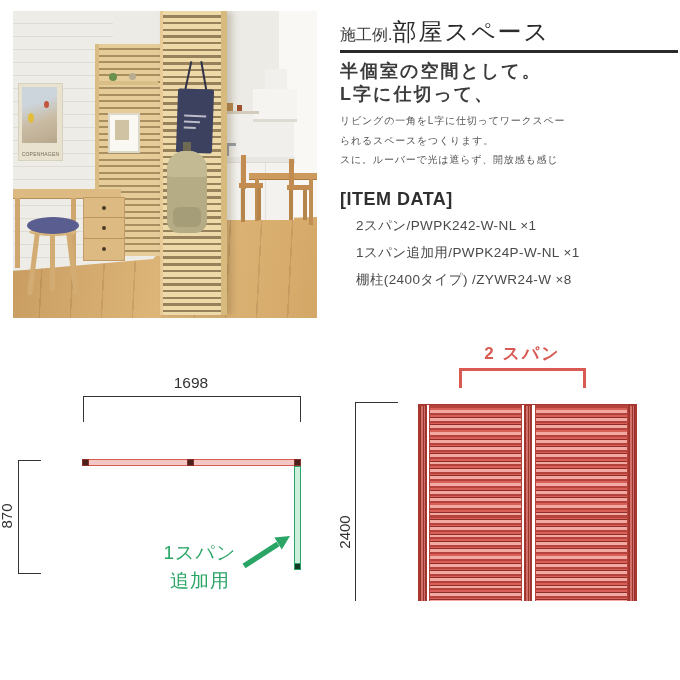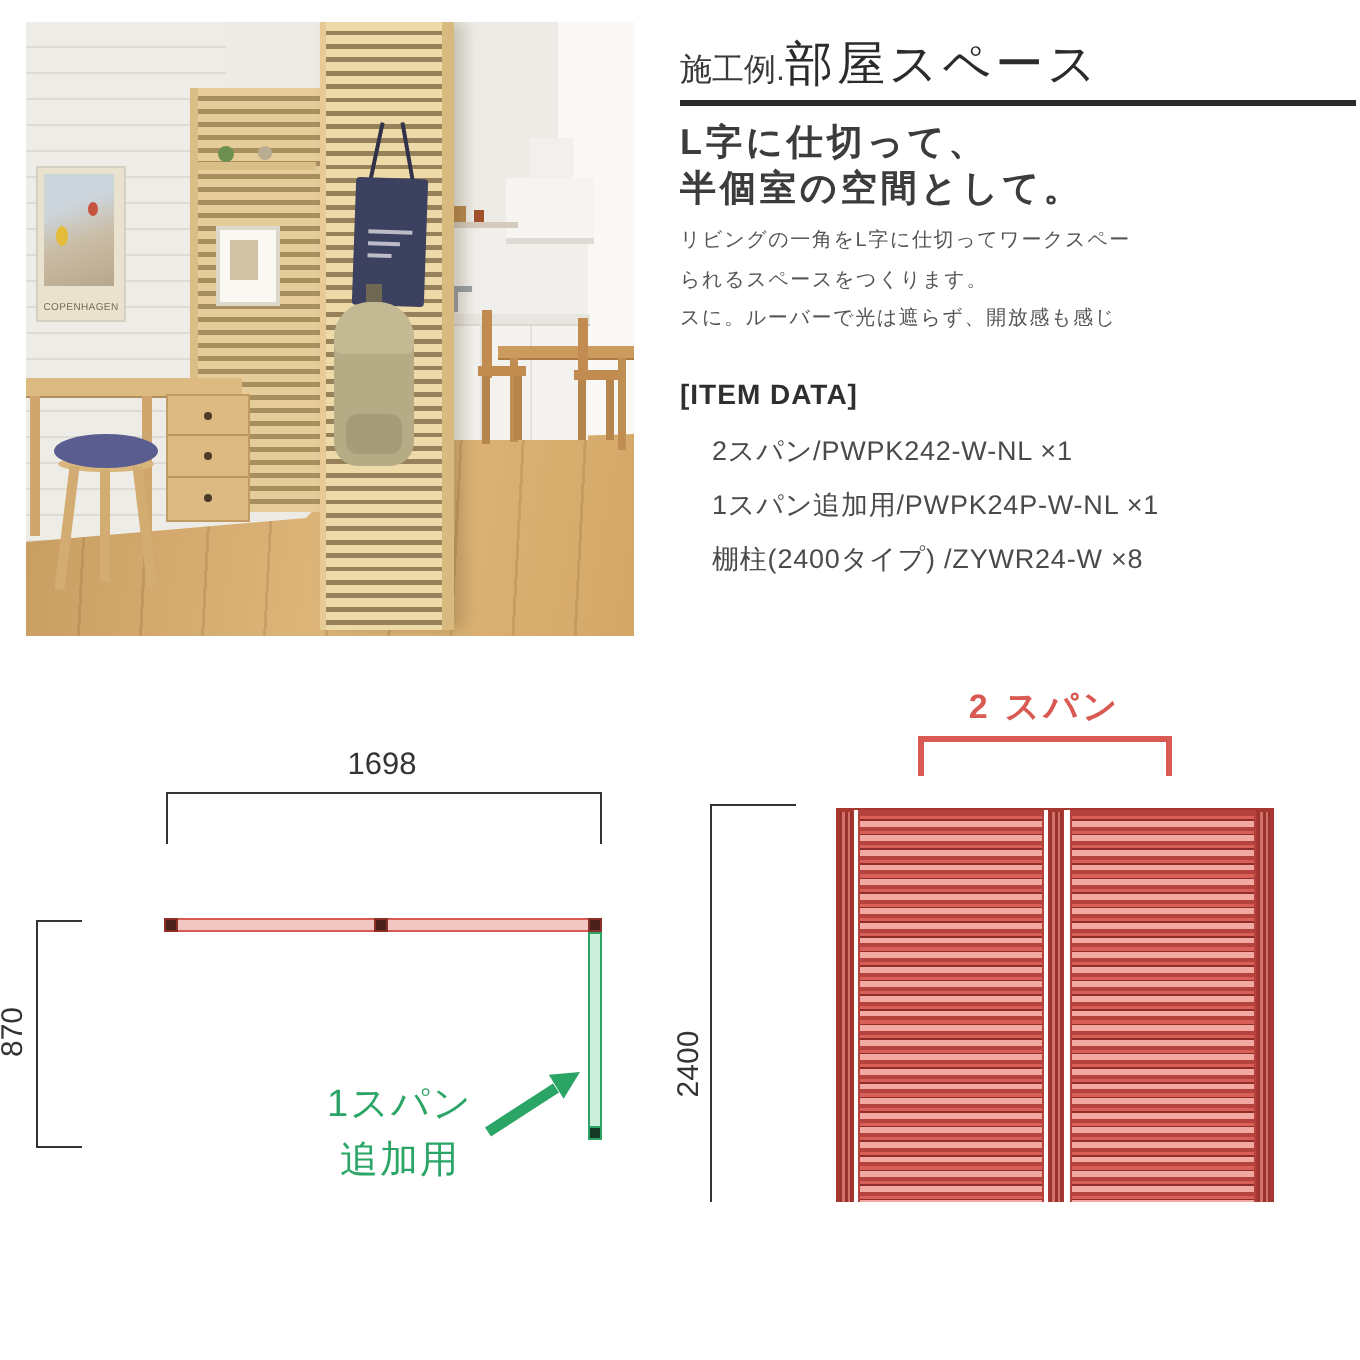--- a/index.html
+++ b/index.html
@@ -71,21 +71,21 @@
 
   
   #header-row{left:340px;top:16px;width:338px;display:flex;align-items:baseline;white-space:nowrap;}
   .h-prefix{font-size:16px;color:#3a3a3a;}
   .h-title{font-size:24px;color:#2b2b2b;letter-spacing:2px;}
   #header-rule{left:340px;top:50px;width:338px;height:3px;background:#2b2b2b;}
   #subtitle{left:340px;top:60px;font-size:18px;line-height:23px;font-weight:600;
     color:#3c3c3c;letter-spacing:2px;}
   #description{left:340px;top:111px;font-size:10px;line-height:19.5px;color:#555;
     letter-spacing:.8px;white-space:nowrap;}
-  #item-heading{left:340px;top:189px;font-size:14px;font-weight:bold;color:#2f2f2f;letter-spacing:.5px;}
+  #item-heading{left:340px;top:189px;font-size:18px;font-weight:bold;color:#2f2f2f;letter-spacing:.5px;}
   .item-line{left:340px;font-size:13.5px;color:#4a4a4a;letter-spacing:.4px;white-space:nowrap;margin-left:16px;}
 
   
   .dim{color:#333;}
   #plan-width-bracket{left:83px;top:396px;width:216px;height:25px;
     border-top:1px solid #333;border-left:1px solid #333;border-right:1px solid #333;}
   #plan-width-label{left:83px;top:374px;width:216px;text-align:center;font-size:15.5px;}
   #plan-depth-bracket{left:18px;top:460px;width:22px;height:112px;
     border-left:1px solid #333;border-top:1px solid #333;border-bottom:1px solid #333;}
   #plan-depth-label{left:-15px;top:507px;width:44px;height:18px;text-align:center;font-size:15px;
@@ -190,22 +190,22 @@
     <div class="abs bp-pocket"></div>
   </div>
 
   <div id="header-row" class="abs">
     <span class="h-prefix">施工例.</span>
       <span class="h-title">部屋スペース</span>
   </div>
   <div id="header-rule" class="abs"></div>
 
   <div id="subtitle" class="abs">
+    <div>半個室の空間として。</div>
     <div>L字に仕切って、</div>
-    <div>半個室の空間として。</div>
   </div>
 
   <div id="description" class="abs">
     <div>リビングの一角をL字に仕切ってワークスペー</div>
     <div>られるスペースをつくります。</div>
     <div>スに。ルーバーで光は遮らず、開放感も感じ</div>
   </div>
 
   <div id="item-heading" class="abs">[ITEM DATA]</div>
   <div class="abs item-line" style="top:217px;">2スパン/PWPK242-W-NL ×1</div>

